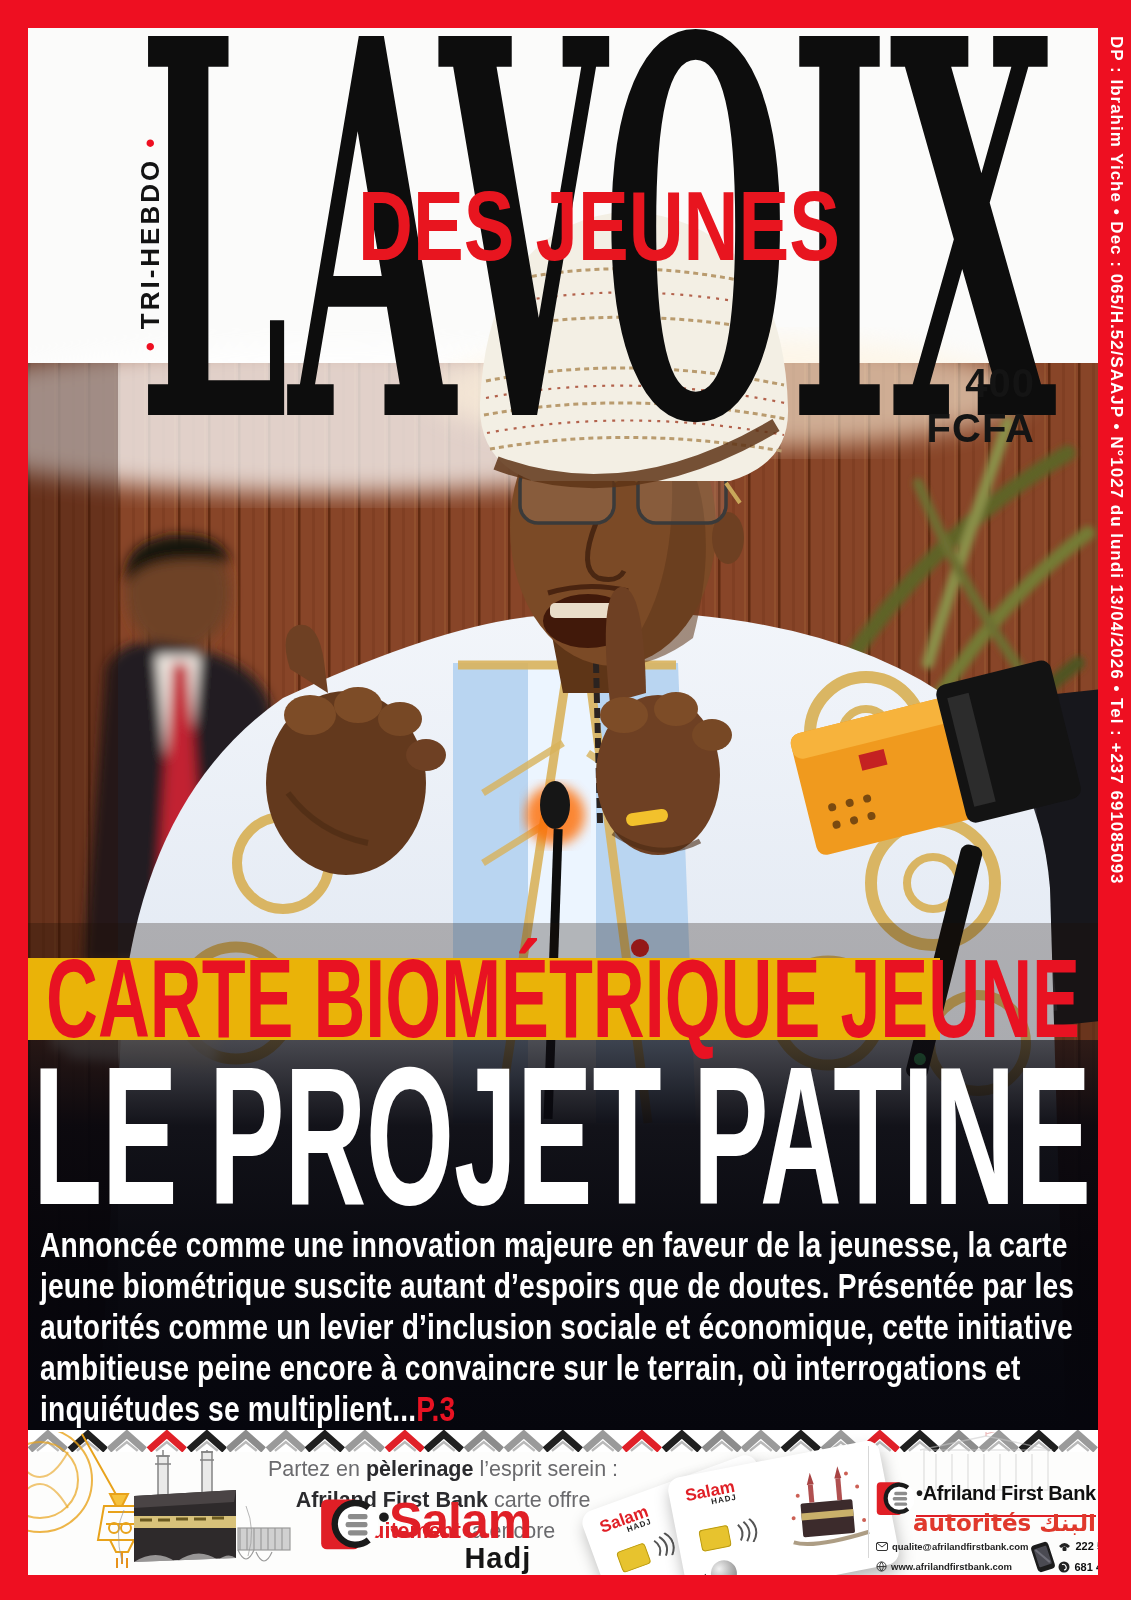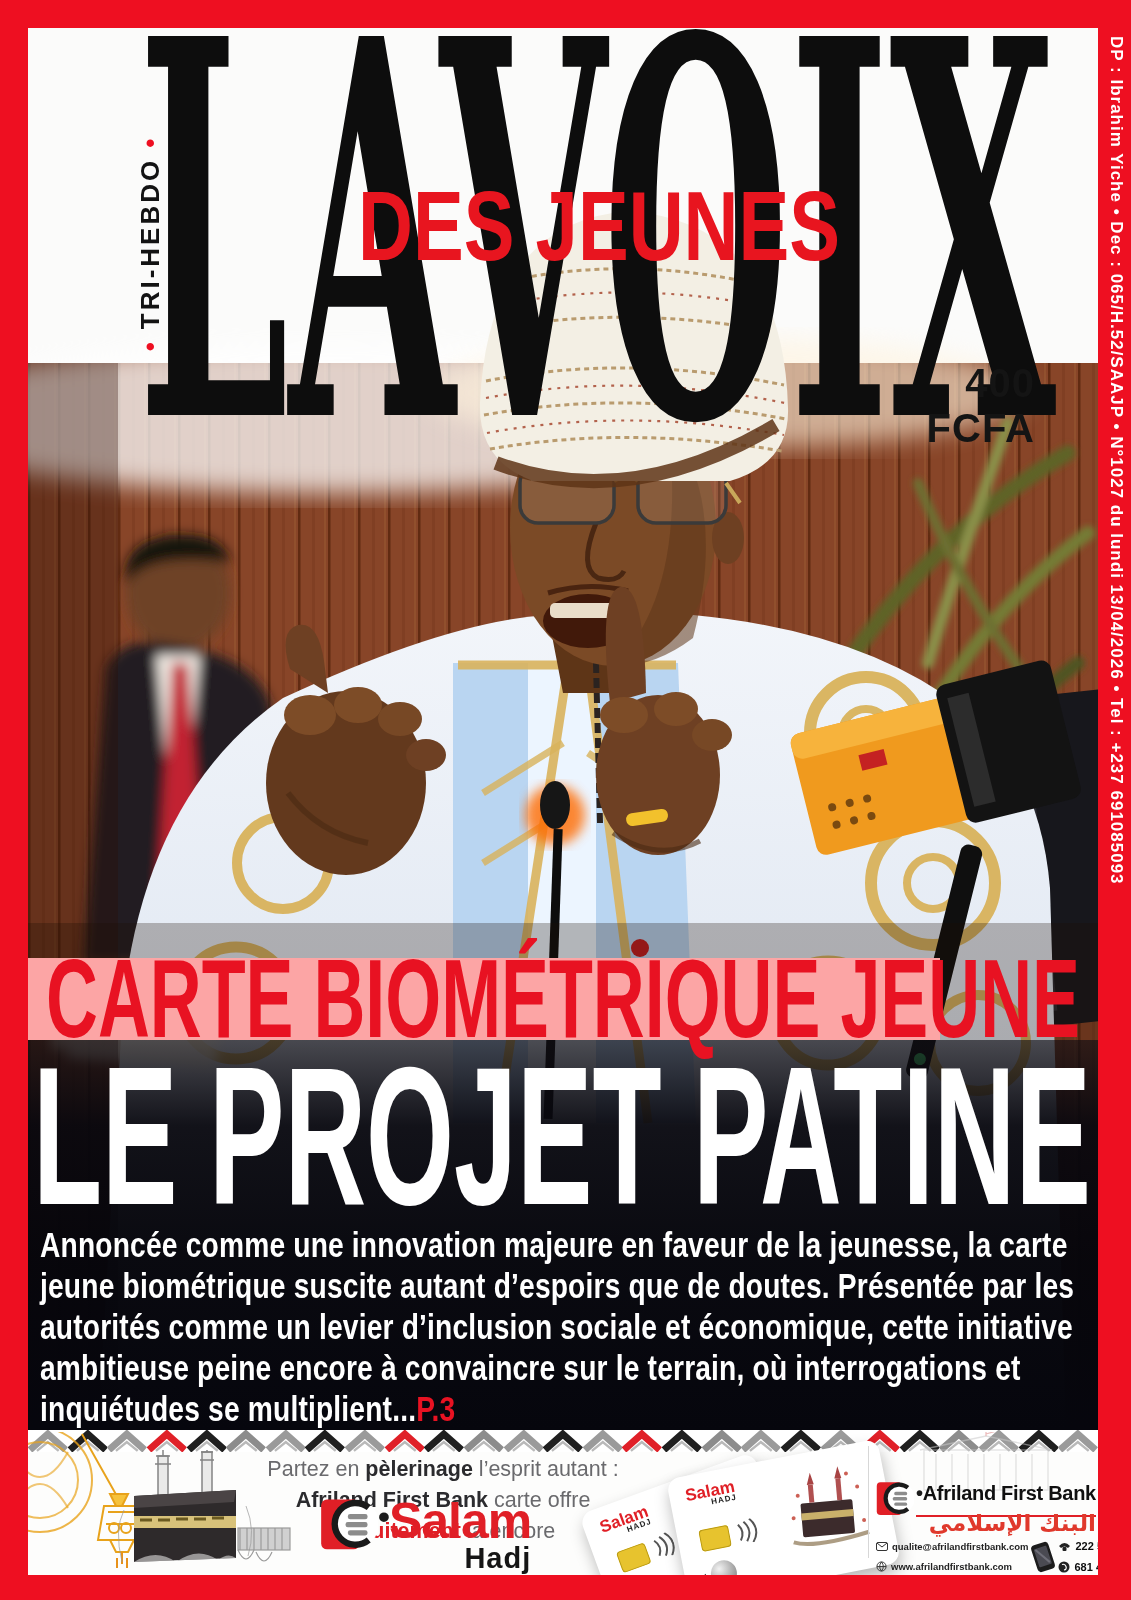--- a/index.html
+++ b/index.html
@@ -21,21 +21,21 @@
   .t-desjeunes{font-family:"Liberation Sans",sans-serif;font-weight:bold;fill:#e8151f;}
   .price{position:absolute;left:845px;top:333px;width:162px;text-align:right;font-size:40px;
       font-weight:bold;color:#141414;letter-spacing:1px;z-index:21;}
 
   
   .photo{position:absolute;left:0;top:335px;width:1070px;height:1067px;overflow:visible;z-index:5;}
 
   
   .dark-zone{position:absolute;left:0;top:1012px;width:1070px;height:390px;z-index:10;
       background:linear-gradient(180deg,rgba(12,12,20,.62) 0%,rgba(7,7,14,.93) 22%,rgba(5,5,11,.97) 55%,#06060d 100%);}
-  .kicker-band{position:absolute;left:0;top:930px;width:912px;height:82px;background:#fca5a5;z-index:12;}
+  .kicker-band{position:absolute;left:0;top:930px;width:912px;height:82px;background:#eab308;z-index:12;}
   .kicker-svg{position:absolute;left:0;top:-5px;width:1070px;height:92px;overflow:visible;}
   .t-kicker{font-family:"Liberation Sans",sans-serif;font-weight:bold;fill:#e81222;}
   .headline-svg{position:absolute;left:0;top:1014px;width:1070px;height:185px;overflow:visible;z-index:13;}
   .t-headline{font-family:"Liberation Sans",sans-serif;font-weight:bold;fill:#ffffff;}
 
   .standfirst{position:absolute;left:12px;top:1196px;width:1300px;transform:scaleX(.806);
       transform-origin:left top;color:#fff;font-weight:bold;font-size:35px;line-height:41px;z-index:14;
       letter-spacing:.2px;}
   .standfirst .pref{color:#e81222;}
 
@@ -434,21 +434,21 @@
           <rect x="132" y="78" width="52" height="22"></rect>
           <path d="M134,78 v22 M141,78 v22 M148,78 v22 M155,78 v22 M162,78 v22 M169,78 v22 M176,78 v22" fill="none"></path>
           <path d="M132,100 Q140,118 148,100 M150,102 Q158,120 166,102" fill="none"></path>
         </g>
         <g stroke="#999" stroke-width="1" fill="none" opacity=".7">
           <path d="M18,60 Q8,80 16,112 M140,56 Q150,80 142,106"></path>
         </g>
       </svg>
 
       <div class="promo">
-        <span>Partez en </span><b>pèlerinage</b><span> l’esprit autant : </span><b>Afriland</b>
+        <span>Partez en </span><b>pèlerinage</b><span> l’esprit serein : </span><b>Afriland</b>
         <b>First Bank</b><span> carte offre </span><span class="red">gratuitement</span><span> la encore</span>
       </div>
 
       <div class="salam-row">
         <svg width="58" height="58" viewBox="0 0 50 50">
           <rect x="1" y="3" width="33" height="43" rx="5" fill="#e01f26"></rect>
           <circle cx="31" cy="24" r="20" fill="#fff"></circle>
           <path d="M42,10 A18,18 0 1 0 42,38" stroke="#1a1a1a" stroke-width="5.5" fill="none"></path>
           <rect x="24" y="15.5" width="17" height="4.5" rx="2" fill="#8c8c8c"></rect>
           <rect x="22" y="22.5" width="19" height="4.5" rx="2" fill="#8c8c8c"></rect>
@@ -520,21 +520,21 @@
           <svg width="38" height="38" viewBox="0 0 50 50">
             <rect x="1" y="3" width="33" height="43" rx="5" fill="#e01f26"></rect>
             <circle cx="31" cy="24" r="20" fill="#fff"></circle>
             <path d="M42,10 A18,18 0 1 0 42,38" stroke="#1a1a1a" stroke-width="5.5" fill="none"></path>
             <rect x="24" y="15.5" width="17" height="4.5" rx="2" fill="#8c8c8c"></rect>
             <rect x="22" y="22.5" width="19" height="4.5" rx="2" fill="#8c8c8c"></rect>
             <rect x="24" y="29.5" width="17" height="4.5" rx="2" fill="#8c8c8c"></rect>
           </svg>
           <div class="bank-name-wrap"><span class="bank-name"><span class="dot">•</span><span>Afriland First Bank</span></span></div>
         </div>
-        <div class="bank-arabic">البنك الإسلامي</div>
+        <div class="bank-arabic">البنك autorités</div>
         <div class="contacts">
           <div class="c-col">
             <div class="c-item">
               <svg width="12" height="9" viewBox="0 0 12 9">
                   <rect x=".5" y=".5" width="11" height="8" rx="1.5" fill="none" stroke="#333"></rect>
                   <path d="M1,1 L6,5 L11,1" fill="none" stroke="#333"></path>
                 </svg>
               <span>qualite@afrilandfirstbank.com</span>
             </div>
             <div class="c-item">

